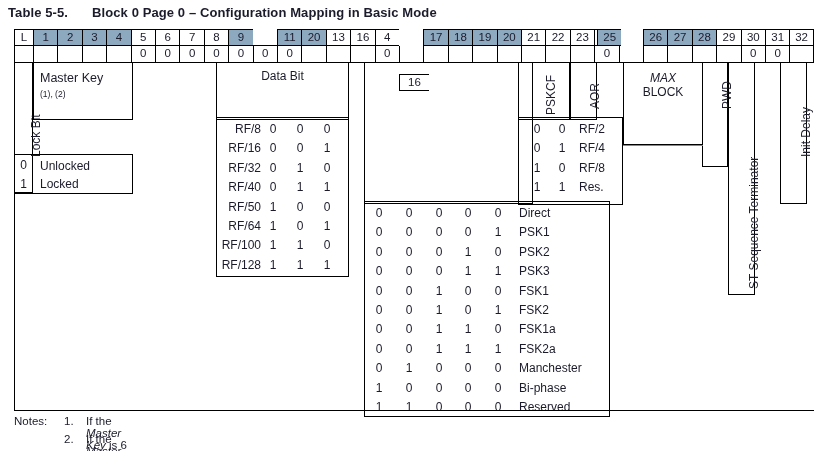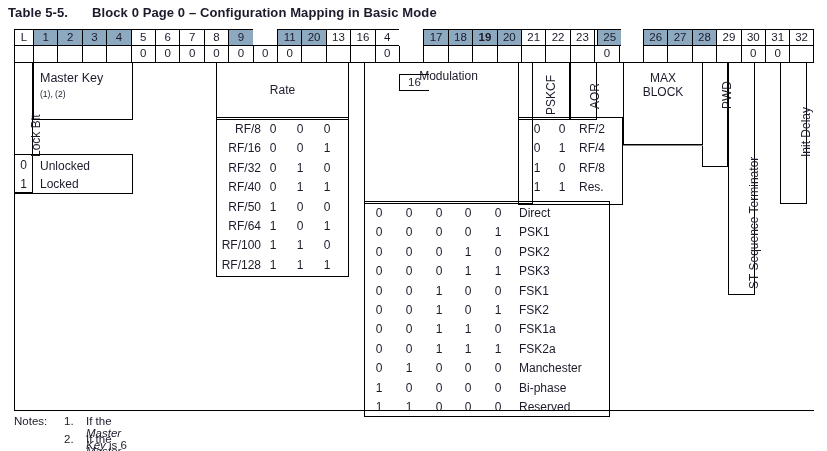--- a/index.html
+++ b/index.html
@@ -97,21 +97,21 @@
       <div class="hdr-cell sh" style="left: 214.2px; width: 24.4px;">9</div>
       <div class="hdr-cell sh" style="left: 238.6px; width: 24.4px; margin-top: 16px;">10</div>
       <div class="hdr-cell sh" style="left: 263px; width: 24.4px;">11</div>
       <div class="hdr-cell sh" style="left: 287.4px; width: 24.4px;">20</div>
       <div class="hdr-cell" style="left: 311.8px; width: 24.4px;">13</div>
       <div class="hdr-cell" style="left: 336.2px; width: 24.4px;">16</div>
       <div class="hdr-cell" style="left: 360.6px; width: 24.4px;">4</div>
       <div class="hdr-cell" style="left: 385px; width: 30px; margin-top: 45px;">16</div>
       <div class="hdr-cell sh" style="left: 409.4px; width: 24.4px;">17</div>
       <div class="hdr-cell sh" style="left: 433.8px; width: 24.4px;">18</div>
-      <div class="hdr-cell sh" style="left: 458.2px; width: 24.4px; font-weight: bold;">19</div>
+      <div class="hdr-cell sh" style="left: 458.2px; width: 24.4px;">19</div>
       <div class="hdr-cell sh" style="left: 482.6px; width: 24.4px;">20</div>
       <div class="hdr-cell" style="left: 507px; width: 24.4px;">21</div>
       <div class="hdr-cell" style="left: 531.4px; width: 24.4px;">22</div>
       <div class="hdr-cell" style="left: 555.8px; width: 24.4px;">23</div>
       <div class="hdr-cell" style="left: 580.2px; width: 24.4px;">24</div>
       <div class="hdr-cell sh" style="left: 583px; width: 24.4px;">25</div>
       <div class="hdr-cell sh" style="left: 629px; width: 24.4px;">26</div>
       <div class="hdr-cell sh" style="left: 653.4px; width: 24.4px;">27</div>
       <div class="hdr-cell sh" style="left: 677.8px; width: 24.4px;">28</div>
       <div class="hdr-cell" style="left: 702.2px; width: 24.4px;">29</div>
@@ -165,21 +165,21 @@
 
   <div class="bx" style="left:0px;top:125px;width:119px;height:40px;"></div>
   <div id="lockbit-rows">
       <div class="txt c" style="left: 0px; top: 129px; width: 19px;">0</div>
       <div class="txt" style="left: 26px; top: 130px;">Unlocked</div>
       <div class="txt c" style="left: 0px; top: 148px; width: 19px;">1</div>
       <div class="txt" style="left: 26px; top: 148px;">Locked</div>
     </div>
 
   <div class="bx" style="left:202px;top:34px;width:133px;height:57px;border-top:none;"></div>
-  <div class="txt c" style="left:202px;top:54px;width:133px;">Rate</div>
+  <div class="txt c" style="left:202px;top:40px;width:133px;">Data Bit</div>
 
   <div class="bx" style="left:202px;top:88px;width:133px;height:160px;"></div>
   <div id="dbr-rows">
       <div class="txt r" style="left: 202px; top: 93px; width: 45px;">RF/8</div>
       <div class="txt c" style="left: 252px; top: 93px; width: 14px;">0</div>
       <div class="txt c" style="left: 279px; top: 93px; width: 14px;">0</div>
       <div class="txt c" style="left: 306px; top: 93px; width: 14px;">0</div>
       <div class="txt r" style="left: 202px; top: 112.4px; width: 45px;">RF/16</div>
       <div class="txt c" style="left: 252px; top: 112.4px; width: 14px;">0</div>
       <div class="txt c" style="left: 279px; top: 112.4px; width: 14px;">0</div>
@@ -204,21 +204,20 @@
       <div class="txt c" style="left: 252px; top: 209.4px; width: 14px;">1</div>
       <div class="txt c" style="left: 279px; top: 209.4px; width: 14px;">1</div>
       <div class="txt c" style="left: 306px; top: 209.4px; width: 14px;">0</div>
       <div class="txt r" style="left: 202px; top: 228.8px; width: 45px;">RF/128</div>
       <div class="txt c" style="left: 252px; top: 228.8px; width: 14px;">1</div>
       <div class="txt c" style="left: 279px; top: 228.8px; width: 14px;">1</div>
       <div class="txt c" style="left: 306px; top: 228.8px; width: 14px;">1</div>
     </div>
 
   <div class="bx" style="left:350px;top:34px;width:169px;height:141px;border-top:none;"></div>
-  <div class="txt c" style="left:350px;top:40px;width:169px;">Modulation</div>
 
   <div class="bx" style="left:350px;top:172px;width:246px;height:216px;"></div>
   <div id="mod-rows">
       <div class="txt c" style="left: 358px; top: 177px; width: 14px;">0</div>
       <div class="txt c" style="left: 388px; top: 177px; width: 14px;">0</div>
       <div class="txt c" style="left: 418px; top: 177px; width: 14px;">0</div>
       <div class="txt c" style="left: 447px; top: 177px; width: 14px;">0</div>
       <div class="txt c" style="left: 477px; top: 177px; width: 14px;">0</div>
       <div class="txt" style="left: 505px; top: 177px;">Direct</div>
       <div class="txt c" style="left: 358px; top: 196.4px; width: 14px;">0</div>
@@ -299,21 +298,21 @@
       <div class="txt" style="left: 565px; top: 112.4px;">RF/4</div>
       <div class="txt c" style="left: 516px; top: 131.8px; width: 14px;">1</div>
       <div class="txt c" style="left: 541px; top: 131.8px; width: 14px;">0</div>
       <div class="txt" style="left: 565px; top: 131.8px;">RF/8</div>
       <div class="txt c" style="left: 516px; top: 151.2px; width: 14px;">1</div>
       <div class="txt c" style="left: 541px; top: 151.2px; width: 14px;">1</div>
       <div class="txt" style="left: 565px; top: 151.2px;">Res.</div>
     </div>
 
   <div class="bx" style="left:609px;top:34px;width:80px;height:82px;border-top:none;"></div>
-  <div class="txt c" style="left:609px;top:42px;width:80px;">MAX</div>
+  <div class="txt c" style="left:609px;top:42px;width:80px;font-style:italic;">MAX</div>
   <div class="txt c" style="left:609px;top:56px;width:80px;">BLOCK</div>
 
   <div class="bx" style="left:688px;top:34px;width:26px;height:104px;border-top:none;"></div>
   <div class="vlabel" style="left:706px;top:80px;">PWD</div>
 
   <div class="bx" style="left:714px;top:34px;width:27px;height:232px;border-top:none;"></div>
   <div class="vlabel" style="left:733px;top:260px;">ST Sequence Terminator</div>
 
   <div class="bx" style="left:766px;top:34px;width:27px;height:141px;border-top:none;"></div>
   <div class="vlabel" style="left:785px;top:128px;">Init Delay</div>

